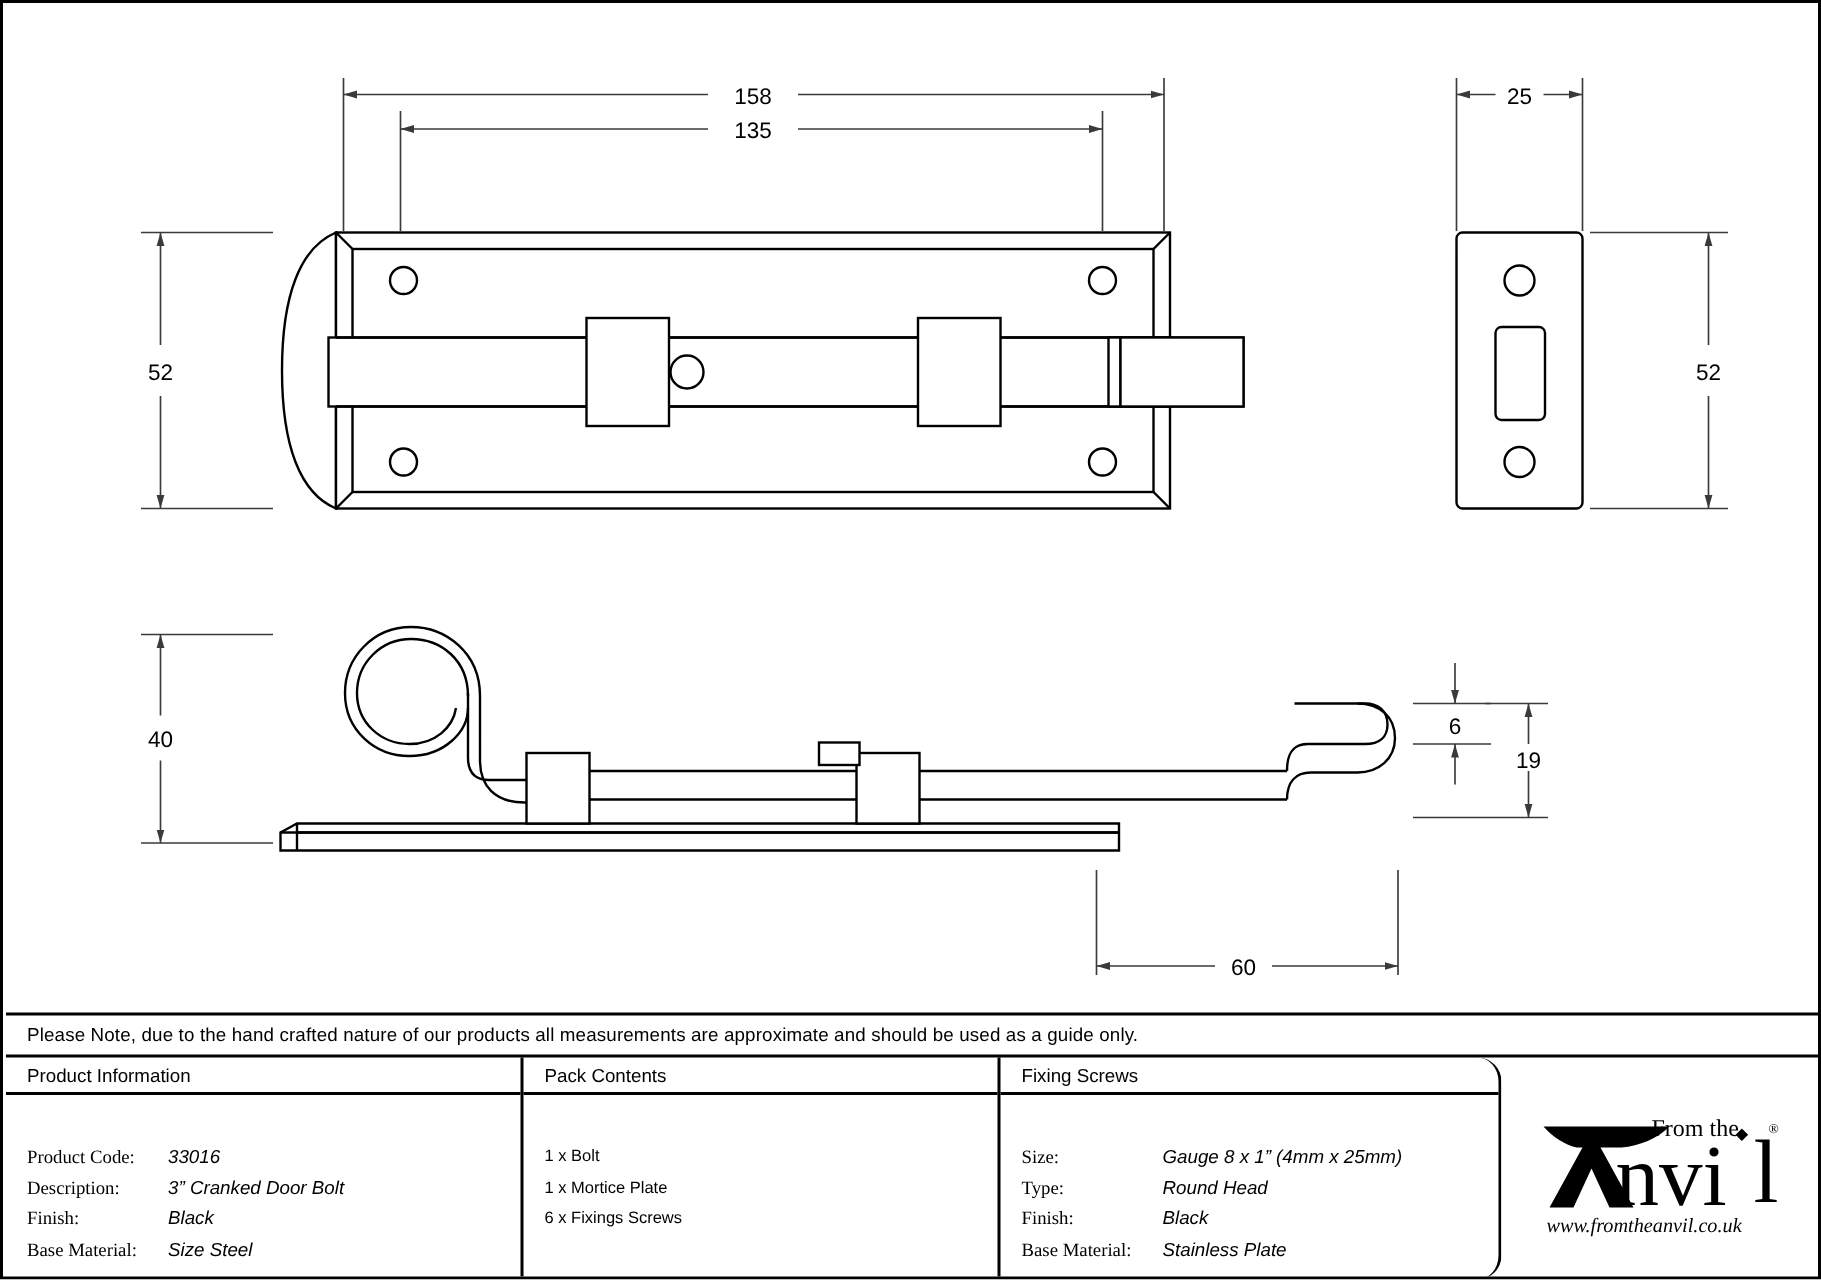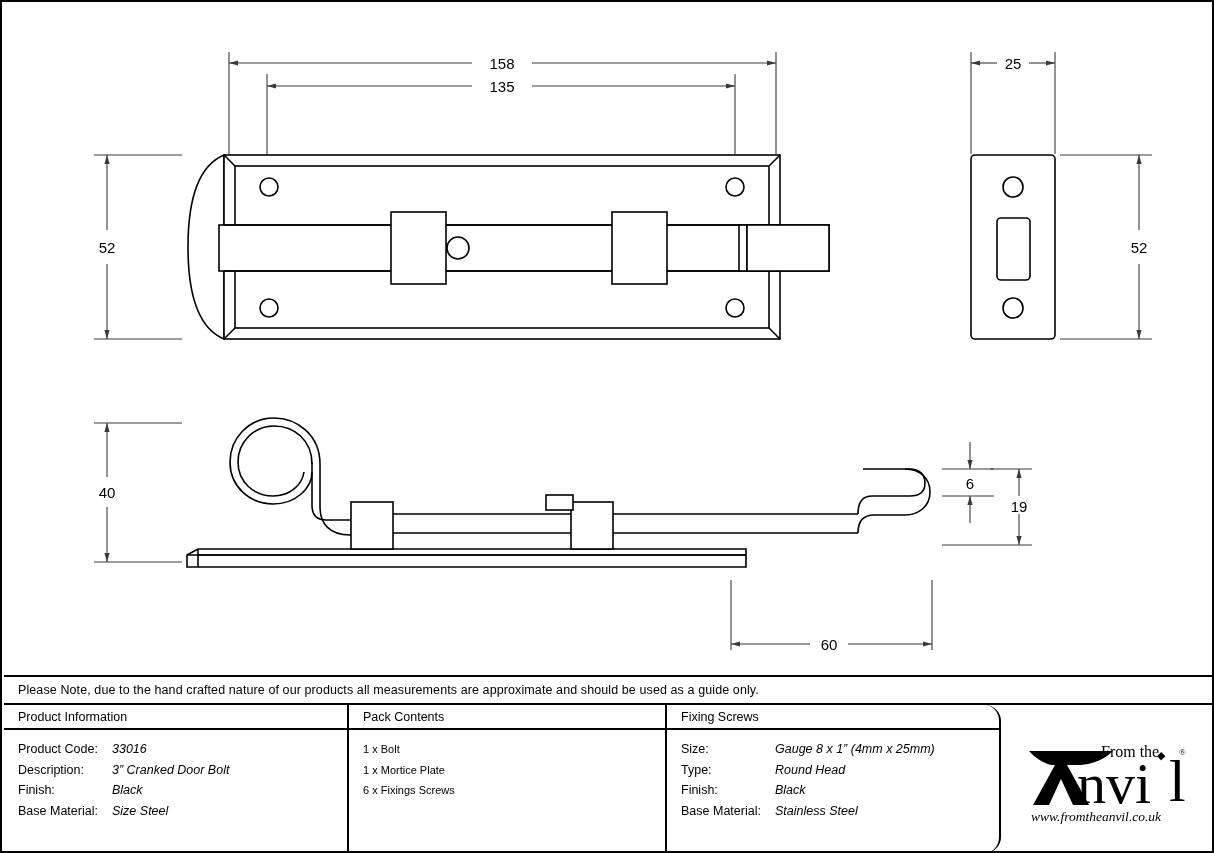--- a/index.html
+++ b/index.html
@@ -58,20 +58,21 @@
   .cols {
     display: flex;
     height: 148px;
     box-sizing: border-box;
   }
   .col {
     box-sizing: border-box;
     border-right: 2px solid #000;
     display: flex;
     flex-direction: column;
+    gap: 22px;
   }
   .col:last-child { border-right: none; }
   .col-a { width: 345px; }
   .col-b { width: 318px; }
   .col-c { width: 334px; border-radius: 16px; }
   .col-d { width: 211px; }
   .col-head {
     height: 25px;
     border-bottom: 2px solid #000;
     display: flex;
@@ -87,21 +88,21 @@
     flex: 1;
     padding: 9px 0 0 14px;
     box-sizing: border-box;
   }
   .spec-row {
     display: flex;
     font-size: 12.5px;
     color: #000;
     line-height: 20.5px;
   }
-  .spec-label { width: 94px; flex: 0 0 94px; }
+  .spec-label { width: 94px; flex: 0 0 94px; font-family: Liberation Serif, serif; }
   .spec-value { flex: 1; font-style: italic; }
   .pack-line {
     font-size: 11px;
     color: #000;
     line-height: 20.5px;
   }
 
   
   .logo-cell {
     width: 211px;
@@ -340,21 +341,21 @@
           <div class="spec-row">
             <span class="spec-label">Type:</span>
             <span class="spec-value">Round Head</span>
           </div>
           <div class="spec-row">
             <span class="spec-label">Finish:</span>
             <span class="spec-value">Black</span>
           </div>
           <div class="spec-row">
             <span class="spec-label">Base Material:</span>
-            <span class="spec-value">Stainless Steel</span>
+            <span class="spec-value">Stainless Plate</span>
           </div>
         </div>
       </div>
 
       <div class="col col-d">
         <div class="logo-cell">
           <svg id="logo-svg" viewBox="0 0 180 92">
 
             <path d="M12,18 L96,18 C88,26 76,31 64,32 L50,32 L72,72 L56,72 L44,46 L32,72 L16,72 L38,32 L34,32 C26,30 18,25 12,18 Z" fill="#000"></path>
             <text class="logo-word" x="84" y="24" font-size="16" fill="#000">From the</text>

